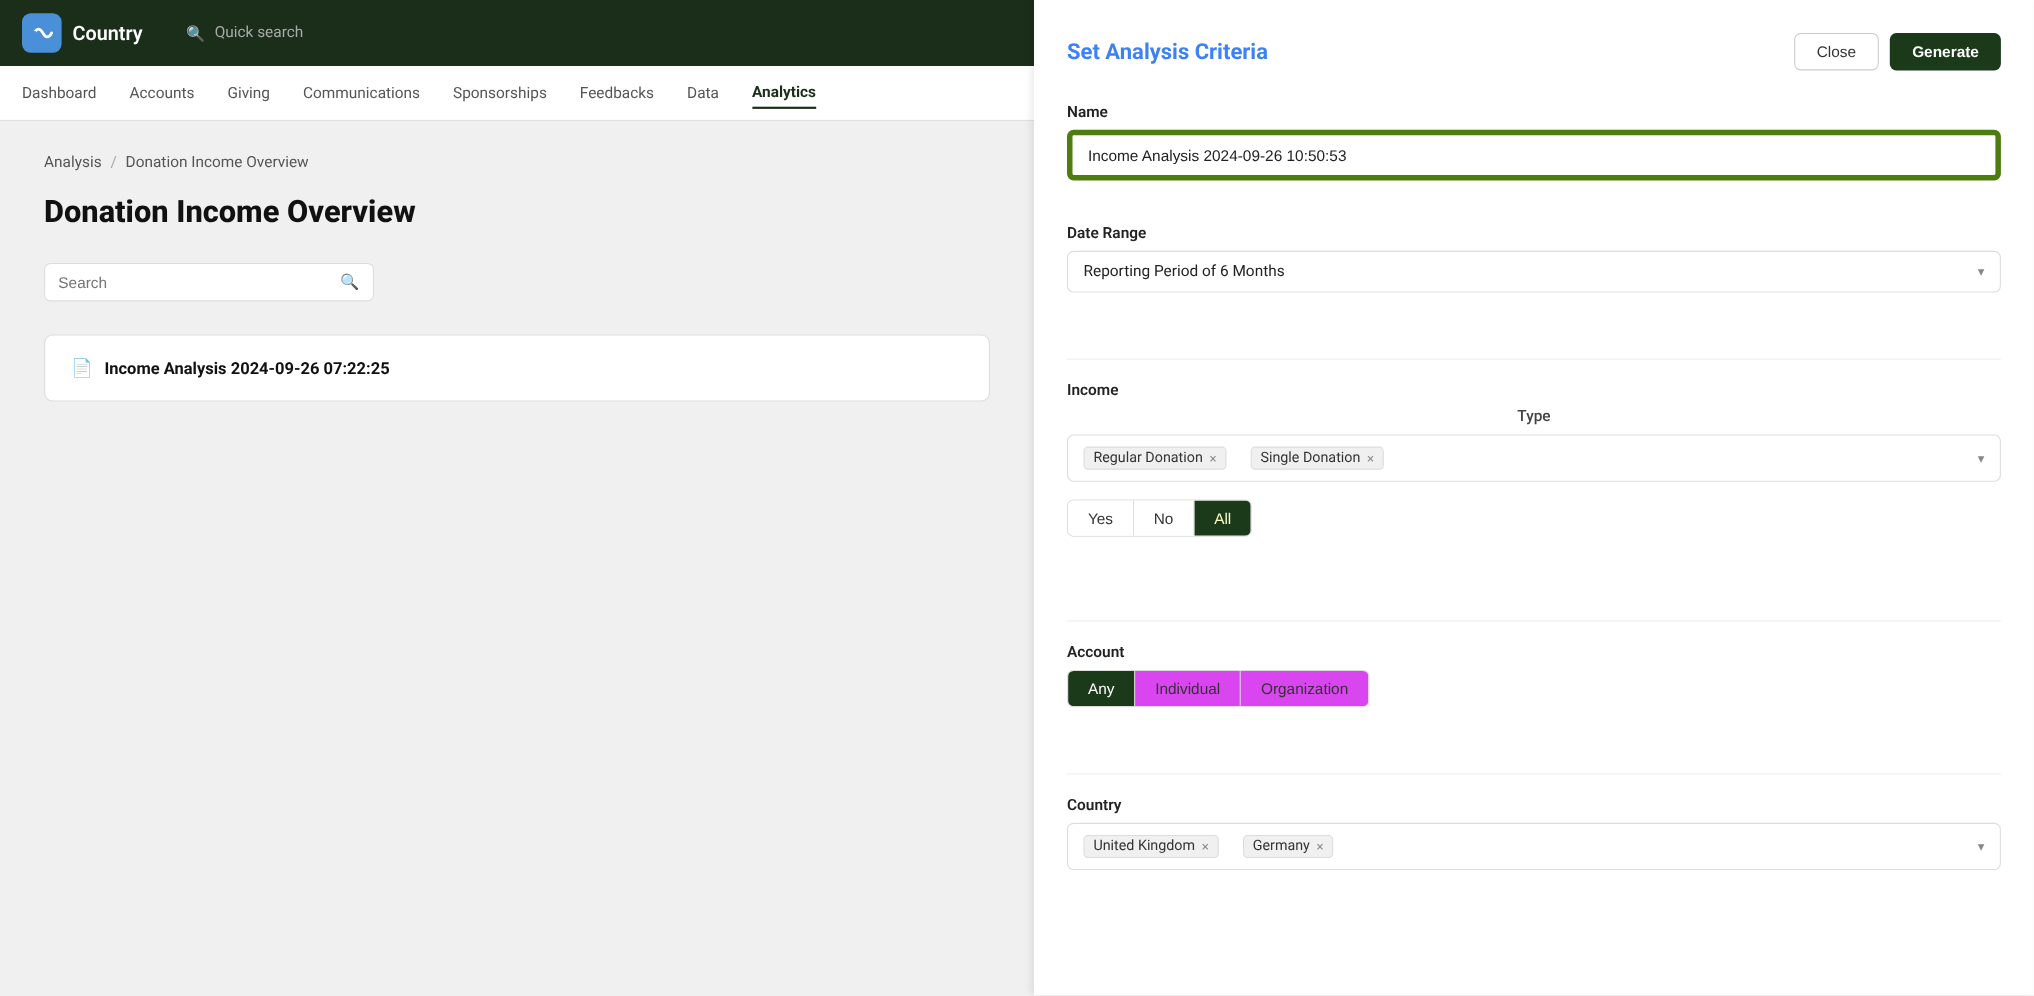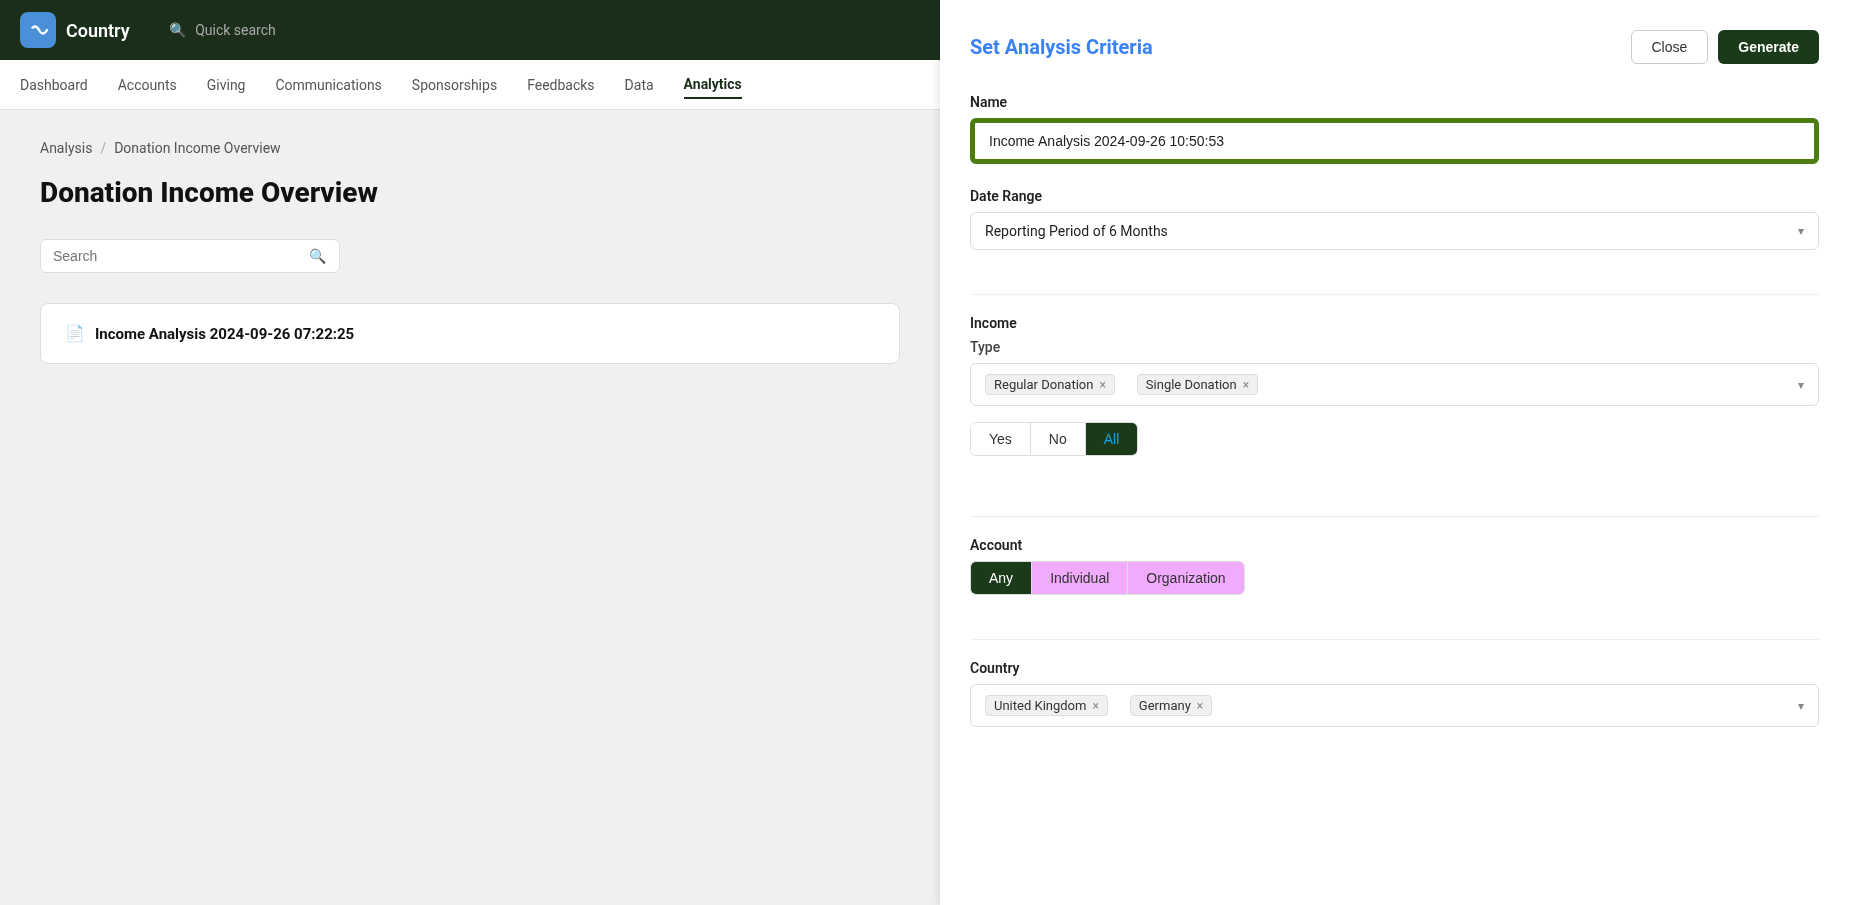--- a/index.html
+++ b/index.html
@@ -185,21 +185,21 @@
       border: none;
       background: #1a3a1a;
       border-radius: 6px;
       font-size: 14px;
       color: white;
       cursor: pointer;
       font-weight: 600;
     }
 
     .form-section {
-      margin-bottom: 24px;
+      margin-bottom: 40px;
     }
     .form-label {
       font-size: 14px;
       font-weight: 600;
       color: #222;
       margin-bottom: 8px;
     }
     .form-input {
       width: 100%;
       padding: 10px 14px;
@@ -266,38 +266,38 @@
       font-size: 14px;
       border: none;
       background: white;
       color: #333;
       cursor: pointer;
       border-right: 1px solid #ddd;
     }
     .toggle-btn:last-child { border-right: none; }
     .toggle-btn.active {
       background: #1a3a1a;
-      color: #0ea5e9;
+      color: #fef9c3;
     }
 
     
     .account-group {
       display: flex;
       align-items: flex-end;
       gap: 0;
       border: 1px solid #ddd;
       border-radius: 6px;
       overflow: hidden;
       width: fit-content;
     }
     .account-btn {
       padding: 8px 18px;
       font-size: 14px;
       border: none;
-      background: #f0abfc;
+      background: #d946ef;
       color: #333;
       cursor: pointer;
       border-right: 1px solid #ddd;
     }
     .account-btn:last-child { border-right: none; }
     .account-btn.active {
       background: #1a3a1a;
       color: white;
     }
 
@@ -403,21 +403,21 @@
       <span class="select-chevron">▾</span>
     </div>
   </div>
 
   <hr class="section-divider">
 
   <div class="form-section">
     <div class="form-label">Income</div>
 
     <div style="margin-bottom: 16px;">
-      <div class="form-label" style="font-weight: 500; color:#444; margin-bottom:8px;">Type</div>
+      <div class="form-label" style="font-weight: 500; color:#444; margin-bottom:8px;text-align:center;">Type</div>
       <div class="form-select">
         <div class="tags-container">
           <span class="tag">
             <span>Regular Donation</span>
             <span class="tag-remove">×</span>
           </span>
           <span class="tag">
             <span>Single Donation</span>
             <span class="tag-remove">×</span>
           </span>

